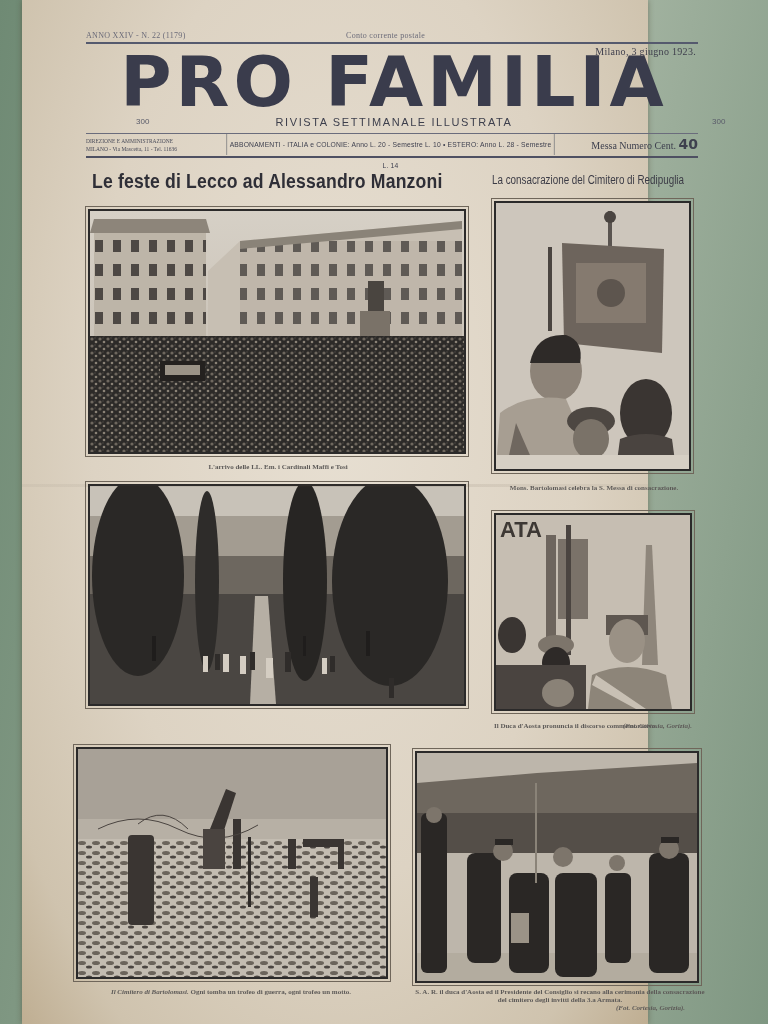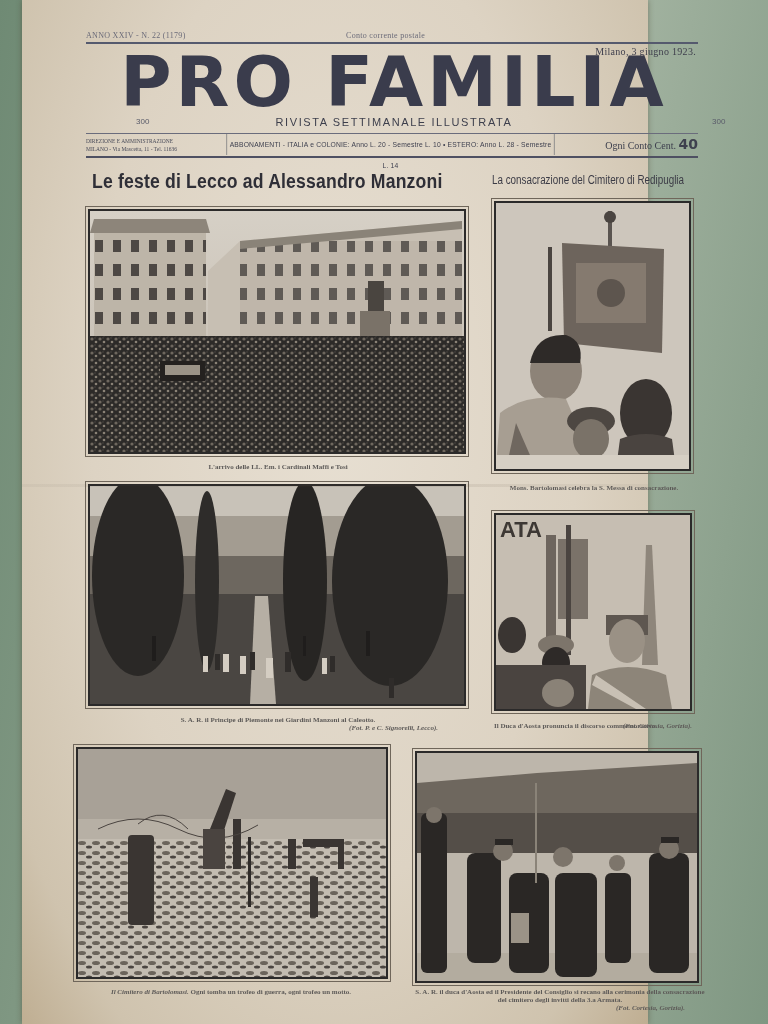--- a/index.html
+++ b/index.html
@@ -106,21 +106,21 @@
   <div class="abs corner" style="left:646px;top:117px;">300</div>
   <div class="abs subtitle">RIVISTA SETTIMANALE ILLUSTRATA</div>
 
   <div class="abs infobar">
     <div class="addr">
       <div>DIREZIONE E AMMINISTRAZIONE</div>
       <div>MILANO - Via Mascetta, 11 - Tel. 11636</div>
     </div>
     <div class="sub">ABBONAMENTI - ITALIA e COLONIE: Anno L. 20 - Semestre L. 10  •  ESTERO: Anno L. 28 - Semestre L. 14</div>
     <div class="price">
-      <span>Ogni Conto Cent.</span>
+      <span>Messa Numero Cent.</span>
       <b>40</b>
     </div>
   </div>
 
   <div class="abs headline">Le feste di Lecco ad Alessandro Manzoni</div>
   <div class="abs headline2">La consacrazione del Cimitero di Redipuglia</div>
 
   <div class="photo" style="left:66px;top:209px;width:378px;height:245px;">
     <svg width="374" height="241" viewBox="0 0 374 241">
       <defs>
@@ -217,24 +217,20 @@
       </g>
       <g fill="#2f2c2a">
         <rect x="125" y="168" width="5" height="16"></rect>
           <rect x="160" y="166" width="5" height="18"></rect>
         <rect x="195" y="166" width="6" height="20"></rect>
           <rect x="240" y="170" width="5" height="16"></rect>
         <rect x="299" y="192" width="5" height="20"></rect>
       </g>
     </svg>
   </div>
-  <div class="caption" style="left:66px;top:716px;width:380px;">
-    <span>S. A. R. il Principe di Piemonte nei Giardini Manzoni al Caleotto.</span>
-    <span class="credit" style="padding-right:30px;">(Fot. P. e C. Signorelli, Lecco).</span>
-  </div>
 
   <div class="photo" style="left:472px;top:513px;width:198px;height:198px;">
     <svg width="194" height="194" viewBox="0 0 194 194">
       <rect width="194" height="194" fill="#c6beb2"></rect>
       <text x="4" y="22" font-size="22" font-weight="bold" fill="#3d3834" font-family="Liberation Sans, sans-serif">ATA</text>
 
       <rect x="50" y="20" width="10" height="110" fill="#6d655d"></rect>
       <rect x="62" y="24" width="30" height="80" fill="#7a7269"></rect>
       <rect x="70" y="10" width="5" height="130" fill="#4a4440"></rect>
       <polygon points="150,30 156,30 162,150 146,150" fill="#8e867b"></polygon>

